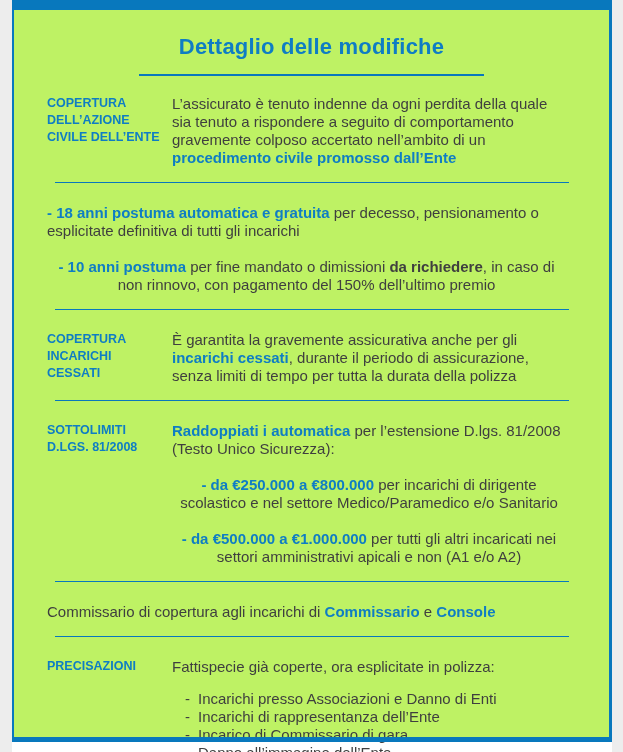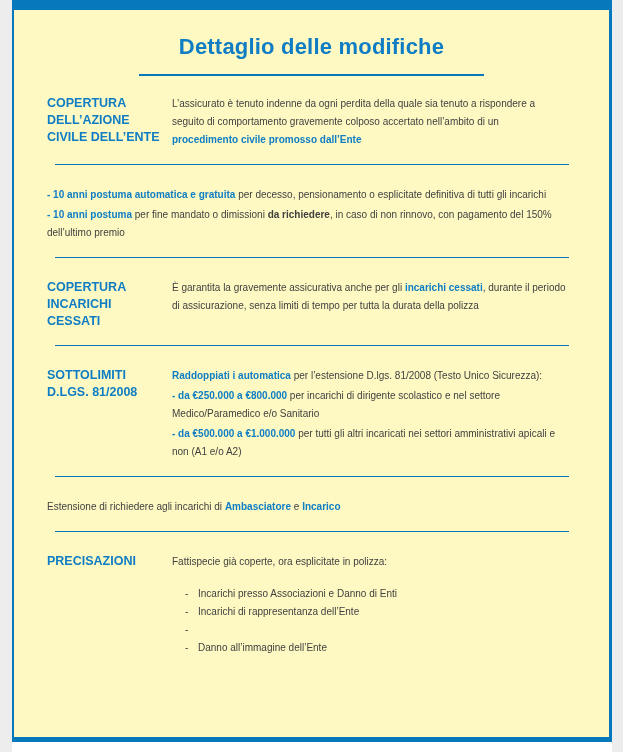--- a/index.html
+++ b/index.html
@@ -12,41 +12,41 @@
   html,body{margin:0;padding:0;}
   body{
     width:623px;height:752px;position:relative;background:#ffffff;
     font-family:"Liberation Sans", sans-serif;color:var(--body-text);
     overflow:hidden;
   }
   .side-strip{position:absolute;top:0;bottom:0;background:var(--page-gray);}
   .side-strip.left{left:0;width:12px;}
   .side-strip.right{right:0;width:11px;}
   .card{
-    position:absolute;left:12px;top:0;width:600px;height:742px;background:#fef9c3;
+    position:absolute;left:12px;top:0;width:600px;height:742px;background:#bef264;
     border-left:2px solid var(--accent);border-right:3px solid var(--accent);
   }
   .top-bar{height:10px;background:var(--accent);margin:0 -3px 0 -2px;}
   .bottom-bar{position:absolute;left:-2px;right:-3px;bottom:0;height:5px;background:var(--accent);}
   .title{
     margin:24px 0 0;text-align:center;color:var(--accent-text);
     font-size:22px;font-weight:bold;letter-spacing:0.2px;
   }
   .title-underline{width:345px;margin:14px auto 0;border-top:2px solid var(--accent);}
   .rows{margin-top:0;}
   .row{display:flex;padding:21px 43px 15px 33px;}
   .rows .row-wrap:first-child .row{padding-top:19px;}
   .row-label{
     width:125px;flex:none;padding-right:12px;
     color:var(--accent-text);font-weight:bold;font-size:12.5px;line-height:17px;
     text-transform:uppercase;
   }
-  .row-content{flex:1;font-size:10px;line-height:18px;}
+  .row-content{flex:1;font-size:15px;line-height:18px;}
   .para{margin:0;}
-  .para + .para{margin-top:2px;}
+  .para + .para{margin-top:18px;text-align:center;}
   .seg-plain{font-weight:normal;color:var(--body-text);}
   .seg-bold{font-weight:bold;color:var(--body-text);}
   .seg-accent-bold{font-weight:bold;color:var(--accent-text);}
   .bullets{margin-top:14px;}
   .bullet{display:flex;line-height:18px;}
   .dash{flex:none;width:13px;margin-left:13px;color:var(--body-text);}
   .separator{border-top:1.5px solid var(--accent);margin:0 40px 0 41px;}
 </style>
 </head>
 <body>
@@ -65,21 +65,21 @@
       <div class="row-content">
             <p class="para"><span class="seg-plain">L’assicurato è tenuto indenne da ogni perdita della quale sia tenuto a rispondere a seguito di comportamento gravemente colposo accertato nell’ambito di un </span><span class="seg-accent-bold">procedimento civile promosso dall’Ente</span></p>
           </div>
     </div>
     <div class="separator"></div>
   </div>
 
   <div class="row-wrap">
     <div class="row">
       <div class="row-content">
-            <p class="para"><span class="seg-accent-bold">- 10 anni postuma automatica e gratuita</span><span class="seg-plain"> per decesso, pensionamento o esplicitate definitiva di tutti gli incarichi</span></p>
+            <p class="para"><span class="seg-accent-bold">- 18 anni postuma automatica e gratuita</span><span class="seg-plain"> per decesso, pensionamento o esplicitate definitiva di tutti gli incarichi</span></p>
             <p class="para"><span class="seg-accent-bold">- 10 anni postuma</span><span class="seg-plain"> per fine mandato o dimissioni </span><span class="seg-bold">da richiedere</span><span class="seg-plain">, in caso di non rinnovo, con pagamento del 150% dell’ultimo premio</span></p>
           </div>
     </div>
     <div class="separator"></div>
   </div>
 
   <div class="row-wrap">
     <div class="row">
       <div class="row-label">COPERTURA INCARICHI CESSATI</div>
       <div class="row-content">
@@ -97,21 +97,21 @@
             <p class="para"><span class="seg-accent-bold">- da €250.000 a €800.000</span><span class="seg-plain"> per incarichi di dirigente scolastico e nel settore Medico/Paramedico e/o Sanitario</span></p>
             <p class="para"><span class="seg-accent-bold">- da €500.000 a €1.000.000</span><span class="seg-plain"> per tutti gli altri incaricati nei settori amministrativi apicali e non (A1 e/o A2)</span></p>
           </div>
     </div>
     <div class="separator"></div>
   </div>
 
   <div class="row-wrap">
     <div class="row">
       <div class="row-content">
-            <p class="para"><span class="seg-plain">Estensione di richiedere agli incarichi di </span><span class="seg-accent-bold">Ambasciatore</span><span class="seg-plain"> e </span><span class="seg-accent-bold">Incarico</span></p>
+            <p class="para"><span class="seg-plain">Commissario di copertura agli incarichi di </span><span class="seg-accent-bold">Commissario</span><span class="seg-plain"> e </span><span class="seg-accent-bold">Console</span></p>
           </div>
     </div>
     <div class="separator"></div>
   </div>
 
   <div class="row-wrap">
     <div class="row">
       <div class="row-label">PRECISAZIONI</div>
       <div class="row-content">
             <p class="para"><span class="seg-plain">Fattispecie già coperte, ora esplicitate in polizza:</span></p>
@@ -119,20 +119,21 @@
               <div class="bullet">
                 <span class="dash">-</span>
                 <span>Incarichi presso Associazioni e Danno di Enti</span>
               </div>
               <div class="bullet">
                 <span class="dash">-</span>
                 <span>Incarichi di rappresentanza dell’Ente</span>
               </div>
               <div class="bullet">
                 <span class="dash">-</span>
+                <span>Incarico di Commissario di gara</span>
               </div>
               <div class="bullet">
                 <span class="dash">-</span>
                 <span>Danno all’immagine dell’Ente</span>
               </div>
             </div>
           </div>
     </div>
 
   </div>

